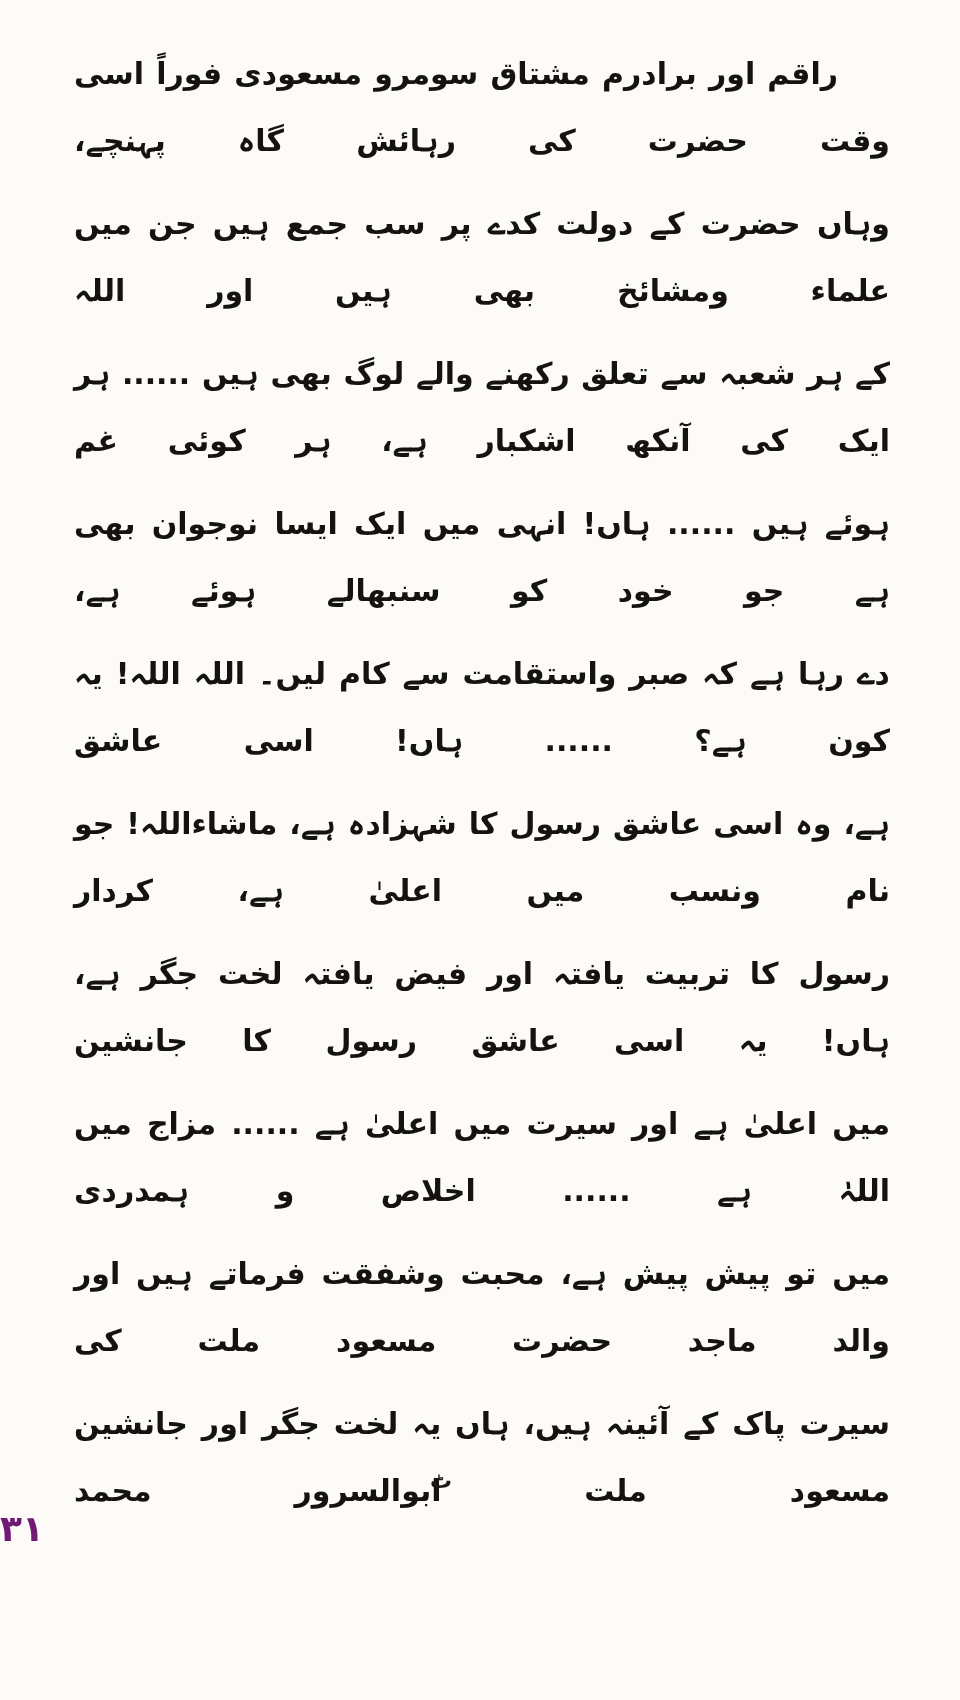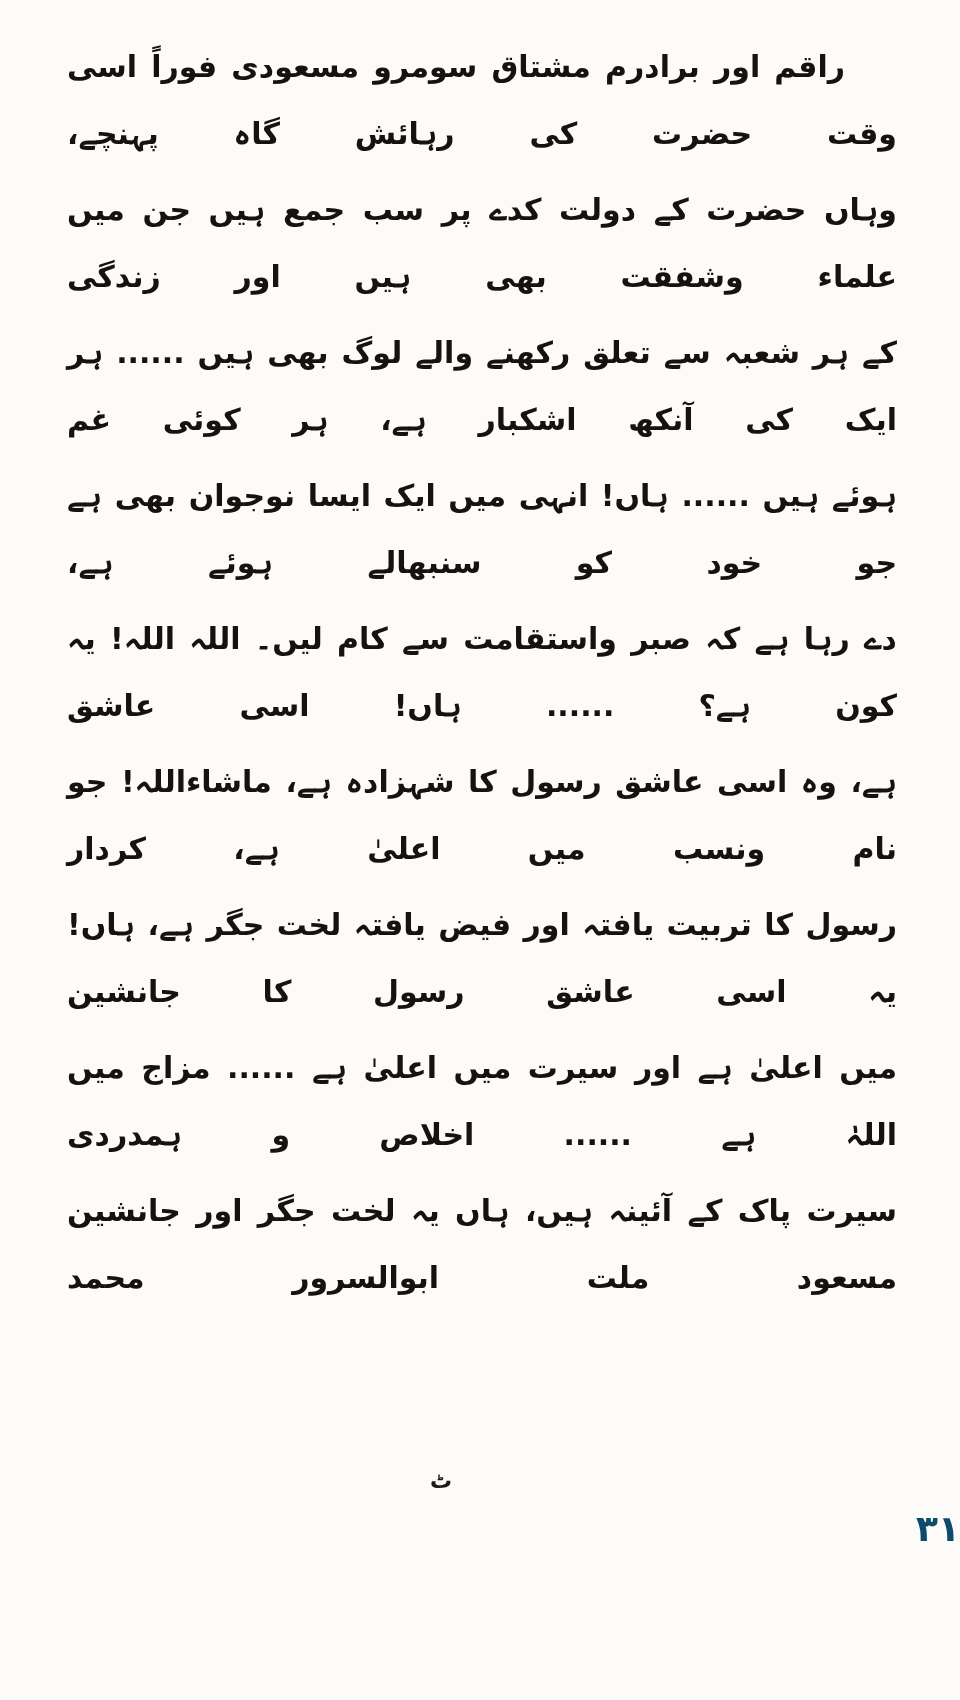--- a/index.html
+++ b/index.html
@@ -22,21 +22,21 @@
     direction: rtl;
     overflow: hidden;
   }
   .text-block {
     color: #14110e;
   }
   .para {
     margin: 0;
   }
   .line {
-    margin: 9px;
+    margin: 16px;
     font-size: 30px;
     line-height: 67px;
     font-weight: bold;
     color: #151310;
     text-align: justify;
     text-align-last: justify;
     word-spacing: 1px;
   }
   .line.first {
     text-indent: 52px;
@@ -48,43 +48,44 @@
     font-size: 22px;
     font-weight: bold;
     color: #1c1916;
     direction: rtl;
   }
   .page-number {
     position: absolute;
     top: 1508px;
     left: 0;
     width: 100%;
-    text-align: right;
+    text-align: left;
     font-size: 36px;
     font-weight: bold;
-    color: #0c4a6e;
+    color: #701a75;
     direction: rtl;
   }
 </style>
 </head>
 <body>
 
 <div class="page">
 
   <div class="text-block">
 
     <div class="para para-1">
       <p class="line first">راقم اور برادرم مشتاق سومرو مسعودی فوراً اسی وقت حضرت کی رہائش گاہ پہنچے،</p>
-      <p class="line">وہاں حضرت کے دولت کدے پر سب جمع ہیں جن میں علماء وشفقت بھی ہیں اور زندگی</p>
+      <p class="line">وہاں حضرت کے دولت کدے پر سب جمع ہیں جن میں علماء ومشائخ بھی ہیں اور اللہ</p>
       <p class="line">کے ہر شعبہ سے تعلق رکھنے والے لوگ بھی ہیں ...... ہر ایک کی آنکھ اشکبار ہے، ہر کوئی غم</p>
       <p class="line">ہوئے ہیں ...... ہاں! انہی میں ایک ایسا نوجوان بھی ہے جو خود کو سنبھالے ہوئے ہے،</p>
       <p class="line">دے رہا ہے کہ صبر واستقامت سے کام لیں۔ اللہ اللہ! یہ کون ہے؟ ...... ہاں! اسی عاشق</p>
       <p class="line">ہے، وہ اسی عاشق رسول کا شہزادہ ہے، ماشاءاللہ! جو نام ونسب میں اعلیٰ ہے، کردار</p>
       <p class="line">رسول کا تربیت یافتہ اور فیض یافتہ لخت جگر ہے، ہاں! یہ اسی عاشق رسول کا جانشین</p>
       <p class="line">میں اعلیٰ ہے اور سیرت میں اعلیٰ ہے ...... مزاج میں اللہٰ ہے ...... اخلاص و ہمدردی</p>
+      <p class="line">میں تو پیش پیش ہے، محبت وشفقت فرماتے ہیں اور والد ماجد حضرت مسعود ملت کی</p>
       <p class="line">سیرت پاک کے آئینہ ہیں، ہاں یہ لخت جگر اور جانشین مسعود ملت ابوالسرور محمد</p>
 
     </div>
 
   </div>
 
   <div class="catchword">ٹ</div>
 
   <div class="page-number">۳۱</div>
 

